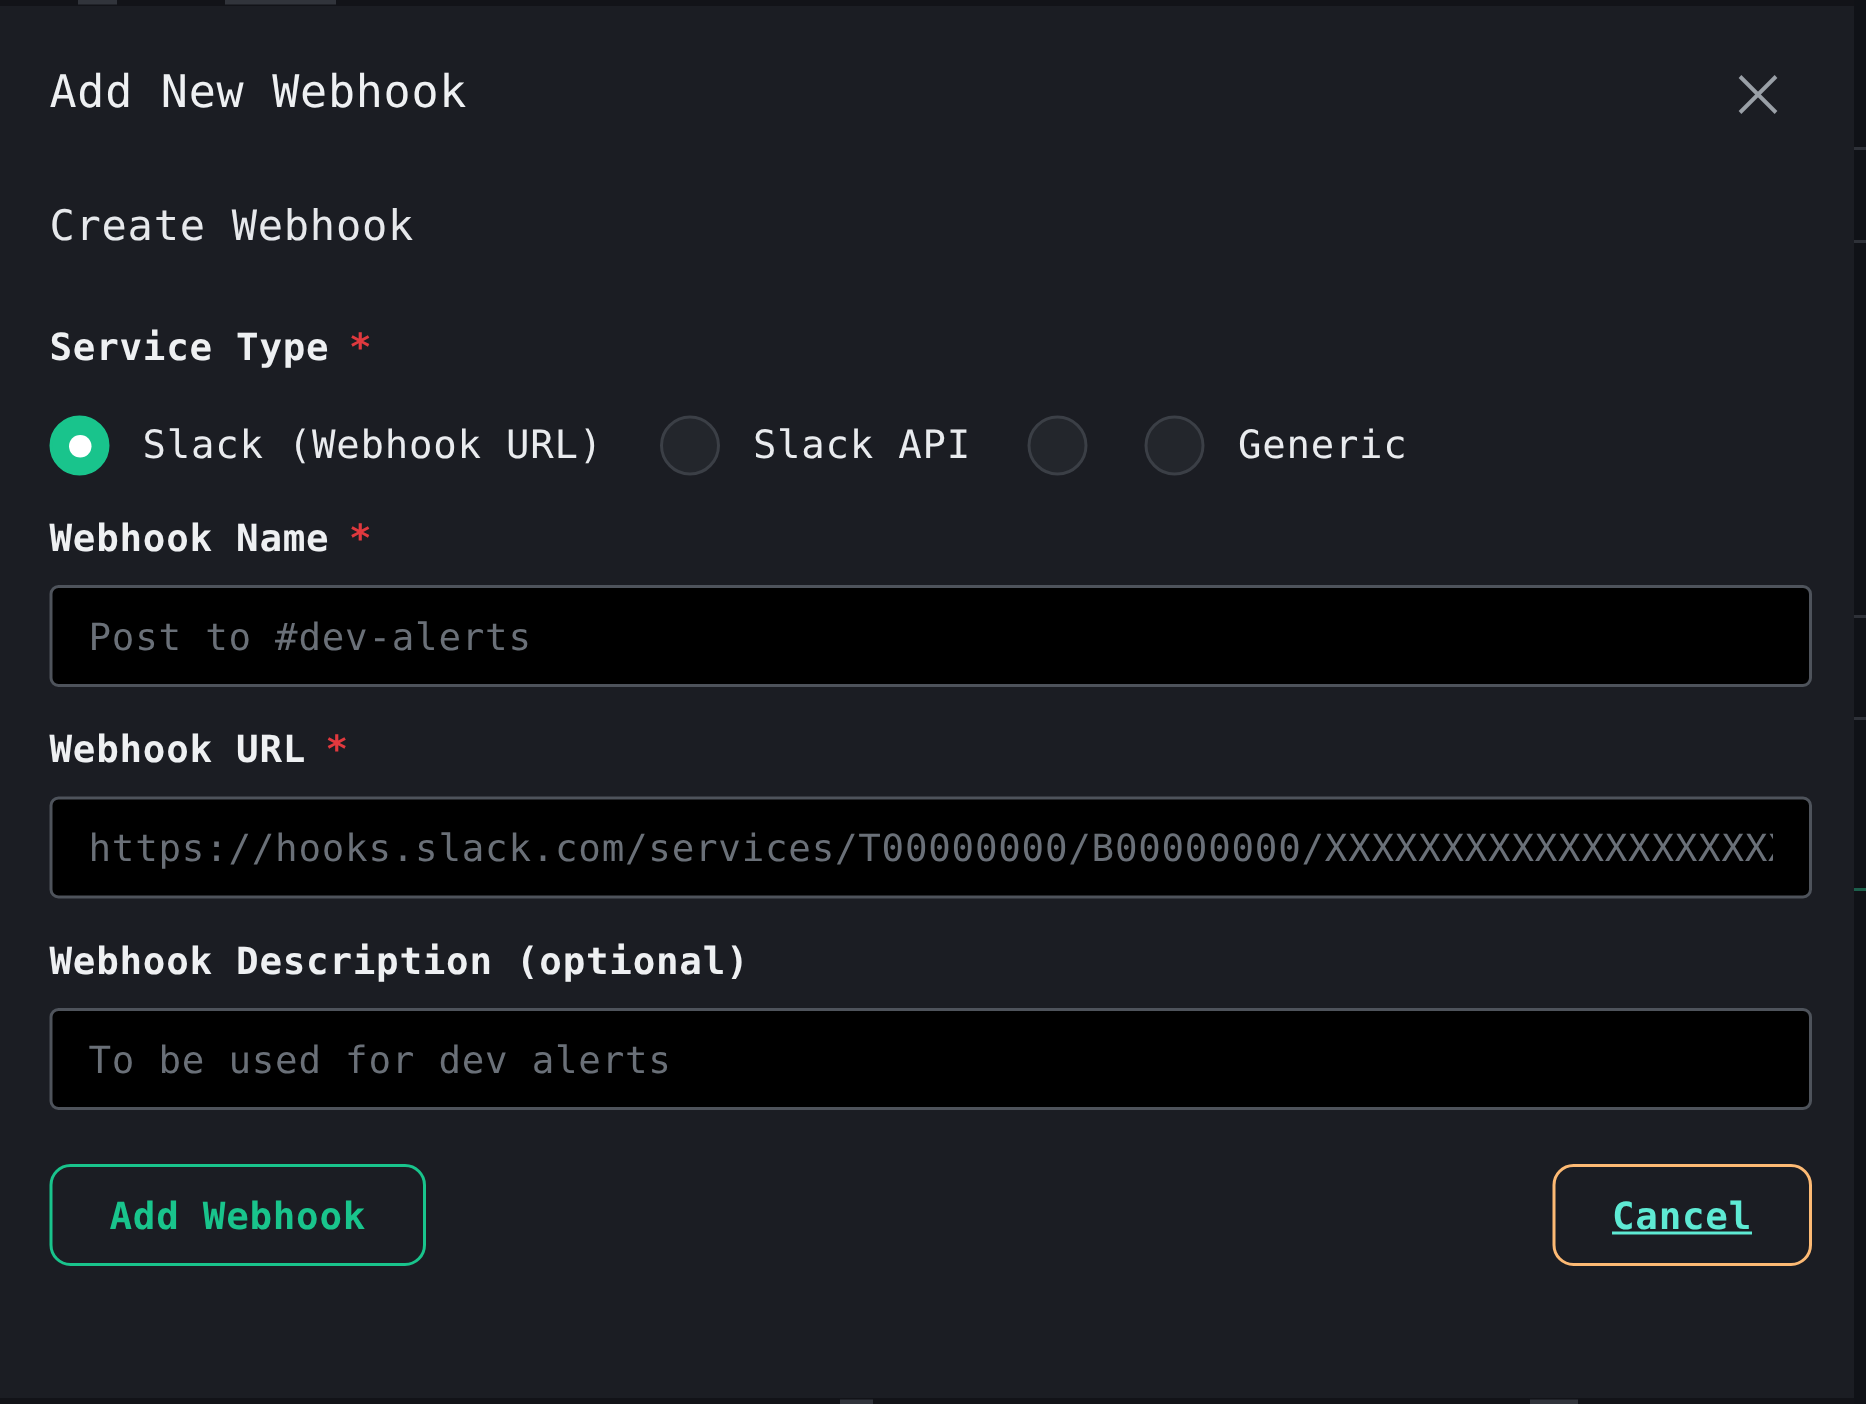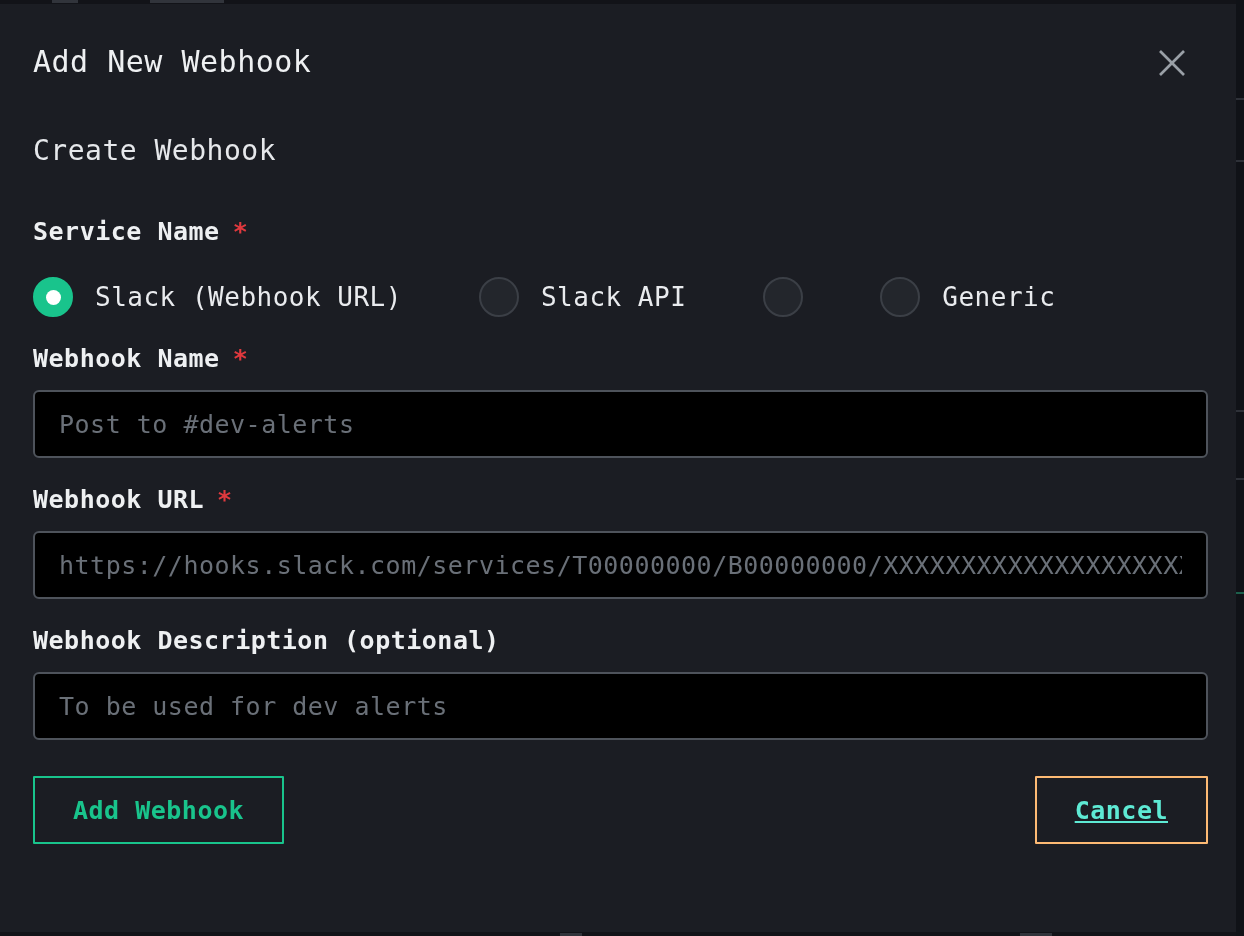--- a/index.html
+++ b/index.html
@@ -71,21 +71,20 @@
     color: #e0393e;
     font-weight: bold;
     font-size: 25px;
     margin-left: 13px;
   }
 
   .radio-row {
     margin-top: 31px;
     display: flex;
     align-items: center;
-    gap: 39px;
   }
   .radio-option { display: flex; align-items: center; margin-right: 38px; cursor: pointer; }
   .radio-circle {
     width: 40px; height: 40px;
     border-radius: 50%;
     background: #23262c;
     border: 2px solid #3b3f46;
     flex: 0 0 auto;
     display: flex; align-items: center; justify-content: center;
   }
@@ -121,21 +120,21 @@
   .button-row {
     margin-top: 36px;
     width: 1175px;
     display: flex;
     align-items: center;
     justify-content: space-between;
   }
   .btn {
     height: 68px;
     padding: 0 38px;
-    border-radius: 1px;
+    border-radius: 14px;
     background: transparent;
     font-family: "DejaVu Sans Mono", "Liberation Mono", monospace;
     font-size: 25px;
     font-weight: bold;
     letter-spacing: 0.5px;
     cursor: pointer;
   }
   .btn-primary { border: 2px solid #19c48c; color: #19c48c; }
   .btn-cancel  { border: 2px solid #fdba74; color: #5eead4; text-decoration: underline; }
 </style>
@@ -164,21 +163,21 @@
           <line x1="5" y1="5" x2="29" y2="29" stroke="#9aa0a7" stroke-width="2.6"></line>
           <line x1="29" y1="5" x2="5" y2="29" stroke="#9aa0a7" stroke-width="2.6"></line>
         </svg>
       </span>
     </button>
   </div>
 
   <div class="section-heading">Create Webhook</div>
 
   <div class="field-label lbl-service">
-    <span>Service Name</span>
+    <span>Service Type</span>
     <span class="required-star">*</span>
   </div>
 
   <div class="radio-row">
     <div class="radio-option">
       <span class="radio-circle selected">
           <span class="radio-dot"></span>
         </span>
       <span class="radio-label">Slack (Webhook URL)</span>
     </div>

